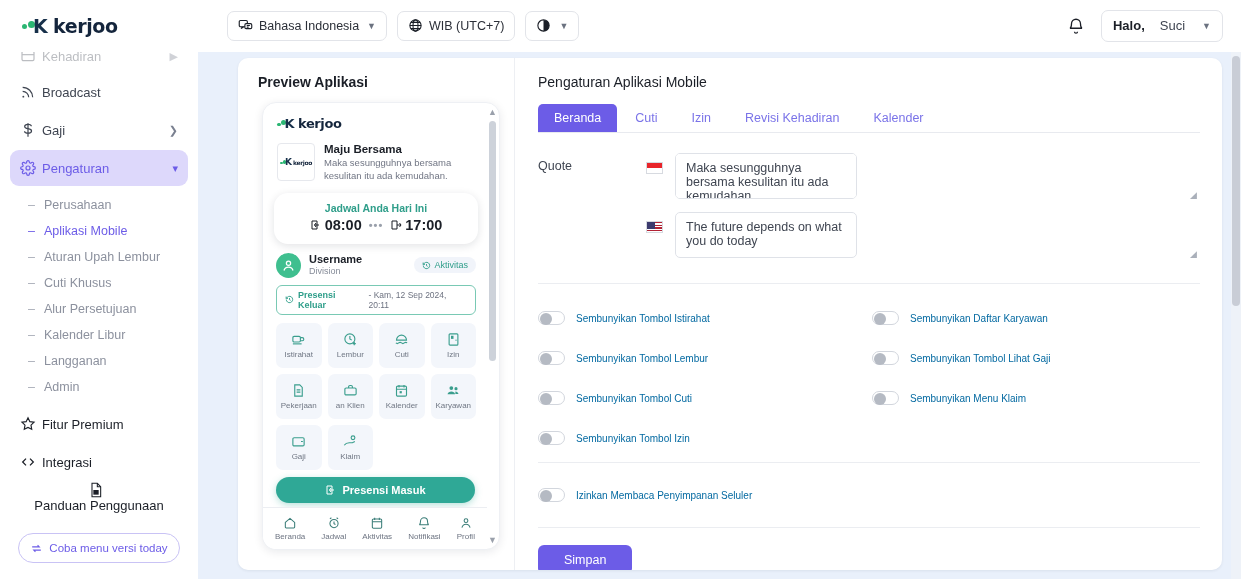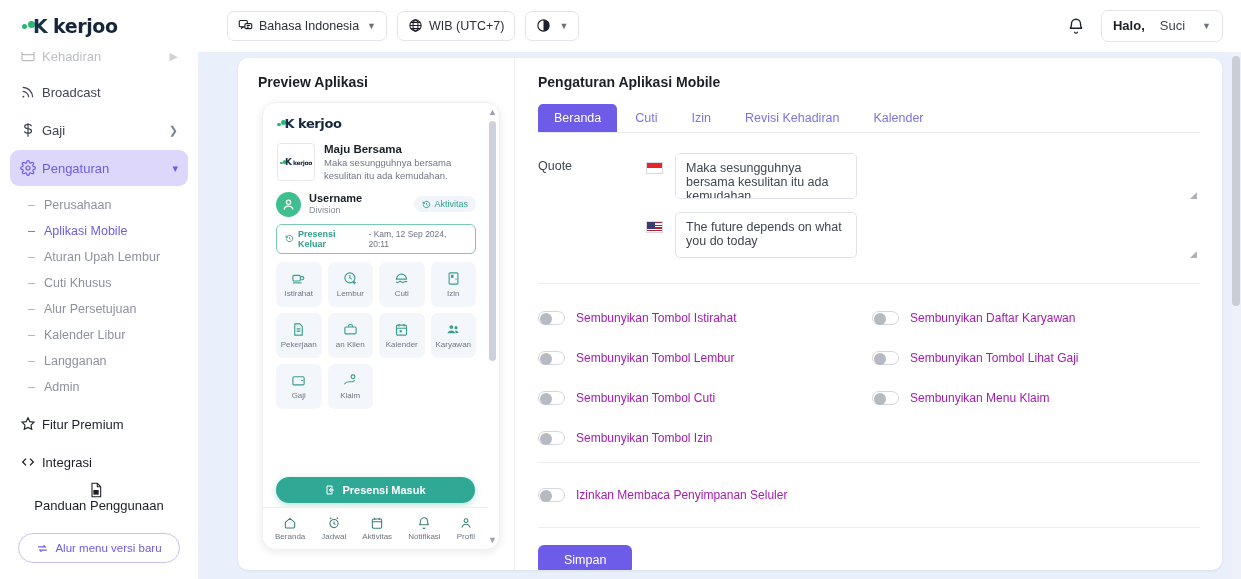--- a/index.html
+++ b/index.html
@@ -180,21 +180,21 @@
   }
   .ph-nav {
     position: absolute; left: 0; right: 12px; bottom: 0; height: 42px; background: #fff;
     border-top: 1px solid #eceef2; display: flex; align-items: center; justify-content: space-around;
     padding: 0 4px;
   }
   .ph-nav-item { display: flex; flex-direction: column; align-items: center; gap: 2px; font-size: 8px; color: #6d7482; cursor: pointer; }
 
   
   .right-col { flex: 1; padding: 16px 22px 0 23px; }
-  .rt-title { font-size: 14px; font-weight: 700; color: #1b1f27; margin-bottom: 14px; }
+  .rt-title { font-size: 14px; font-weight: 400; color: #1b1f27; margin-bottom: 14px; }
   .tabs { display: flex; align-items: flex-end; border-bottom: 1px solid #e8eaef; gap: 2px; }
   .tab {
     padding: 7px 16px; font-size: 12.5px; color: #7a73e8; cursor: pointer;
     border-radius: 5px 5px 0 0; white-space: nowrap;
   }
   .tab.active { background: #6c5ce7; color: #ffffff; }
 
   .field-row { display: flex; align-items: flex-start; margin-top: 20px; }
   .field-label { width: 108px; font-size: 12.5px; color: #3f4551; padding-top: 6px; }
   .flag { width: 17px; height: 12px; margin-top: 9px; margin-right: 12px; flex: 0 0 17px; position: relative; border: 1px solid #d7dae0; }
@@ -213,21 +213,21 @@
 
   .hr { height: 1px; background: #ebedf1; margin: 22px 0 0 0; }
 
   .toggles { display: grid; grid-template-columns: 334px 1fr; row-gap: 0px; margin-top: 14px; }
   .tg-row { display: flex; align-items: center; height: 40px; gap: 11px; }
   .switch {
     width: 27px; height: 14px; border-radius: 8px; border: 1px solid #d2d6dd; background: #fff;
     position: relative; flex: 0 0 27px; cursor: pointer;
   }
   .switch .knob { position: absolute; left: 1px; top: 1px; width: 12px; height: 12px; border-radius: 50%; background: #b5bac3; }
-  .tg-label { font-size: 12px; color: #a21caf; }
+  .tg-label { font-size: 10px; color: #0369a1; }
 
   .single-toggle { margin-top: 12px; }
   .save-btn {
     margin-top: 17px; background: #6c5ce7; color: #fff; border: none; border-radius: 6px;
     height: 29px; padding: 0 26px; font-size: 12.5px; font-family: "Liberation Sans", sans-serif;
     cursor: pointer;
   }
 
   svg { display: block; }
 </style>
@@ -413,21 +413,21 @@
       </div>
     </div>
 
     <div class="sb-bottom">
       <div class="new-menu-btn">
         <span>
           <svg width="13" height="13" viewBox="0 0 24 24" fill="none" stroke="#6c5ce7" stroke-width="2">
             <path d="M4 9h13l-3-3M20 15H7l3 3"></path>
           </svg>
         </span>
-        <span>Alur menu versi baru</span>
+        <span>Coba menu versi today</span>
       </div>
     </div>
   </div>
 
   <div class="page-bg">
     <div class="vscroll-track">
       <div class="vscroll-thumb"></div>
     </div>
   </div>
 
@@ -456,20 +456,44 @@
                 <span class="logo-k">K</span>
               </div>
               <span class="logo-text">kerjoo</span>
             </div>
             <div style="flex:1;">
               <div class="ph-qtitle">Maju Bersama</div>
               <div class="ph-qtext">Maka sesungguhnya bersama kesulitan itu ada kemudahan.</div>
             </div>
           </div>
 
+          <div class="ph-sched">
+            <div class="ph-sched-t">Jadwal Anda Hari Ini</div>
+            <div class="ph-sched-times">
+              <span class="tm">
+                <span>
+                  <svg width="12" height="12" viewBox="0 0 24 24" fill="none" stroke="#1b1f27" stroke-width="2">
+                    <path d="M4 4h10v16H4z"></path>
+                      <path d="M18 12H9M12 8l-3 4 3 4"></path>
+                  </svg>
+                </span>
+                <span>08:00</span>
+              </span>
+              <span class="dots">•••</span>
+              <span class="tm">
+                <span>
+                  <svg width="12" height="12" viewBox="0 0 24 24" fill="none" stroke="#1b1f27" stroke-width="2">
+                    <path d="M4 4h10v16H4z"></path>
+                      <path d="M14 12h8M19 8l3 4-3 4"></path>
+                  </svg>
+                </span>
+                <span>17:00</span>
+              </span>
+            </div>
+          </div>
 
           <div class="ph-user">
             <div class="ph-avatar">
               <svg width="15" height="15" viewBox="0 0 24 24" fill="none" stroke="#fff" stroke-width="2">
                 <circle cx="12" cy="8.5" r="3.4"></circle>
                   <path d="M4.8 20c.8-3.7 3.7-5.6 7.2-5.6s6.4 1.9 7.2 5.6"></path>
               </svg>
             </div>
             <div>
               <div class="ph-uname">Username</div>

